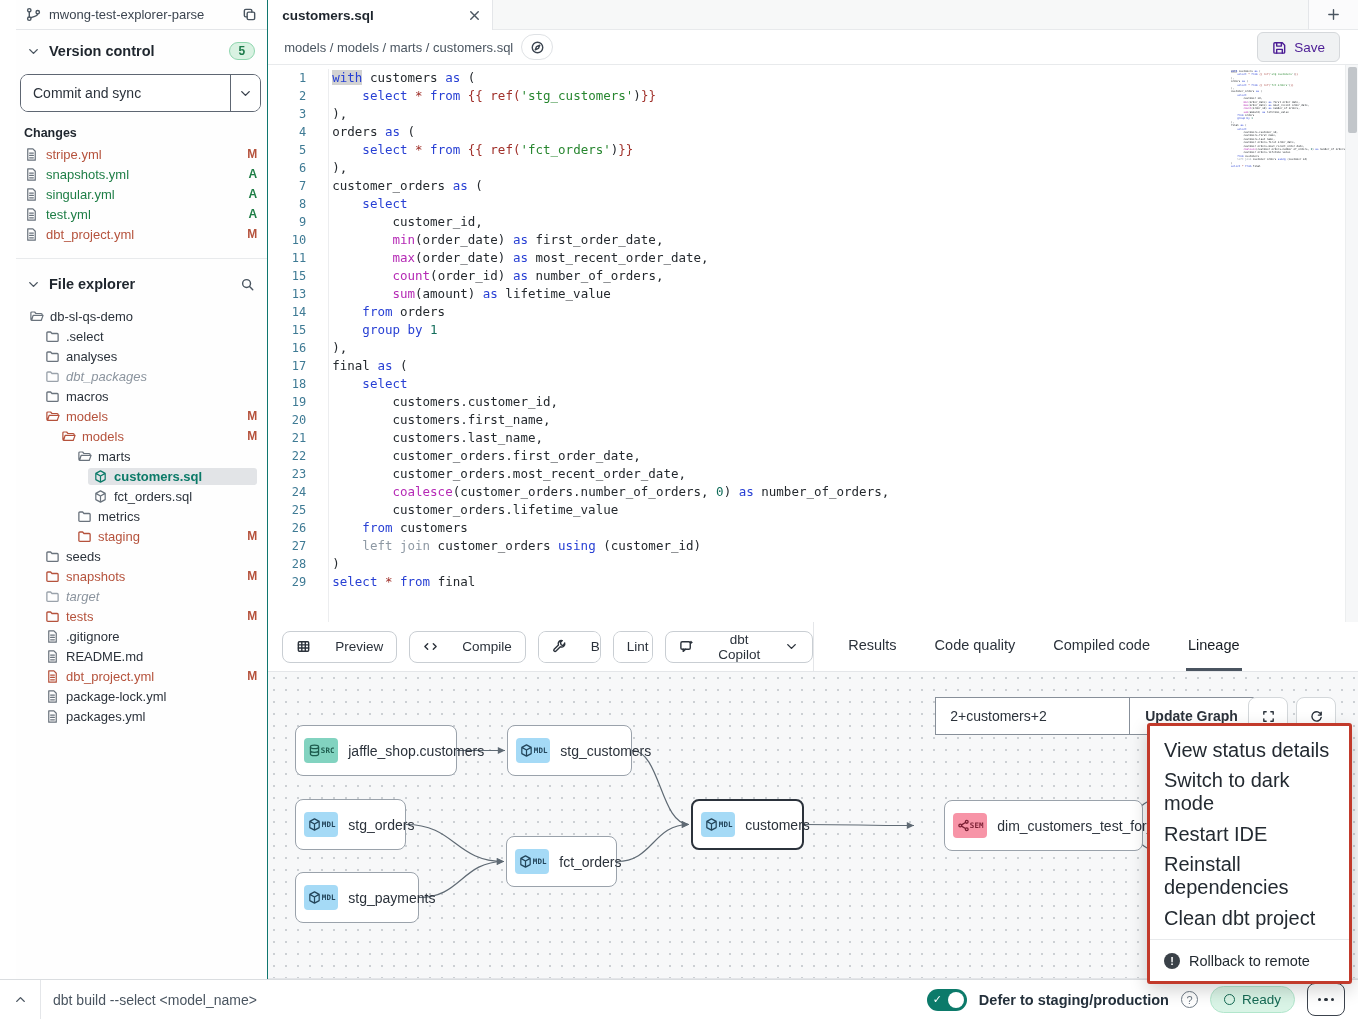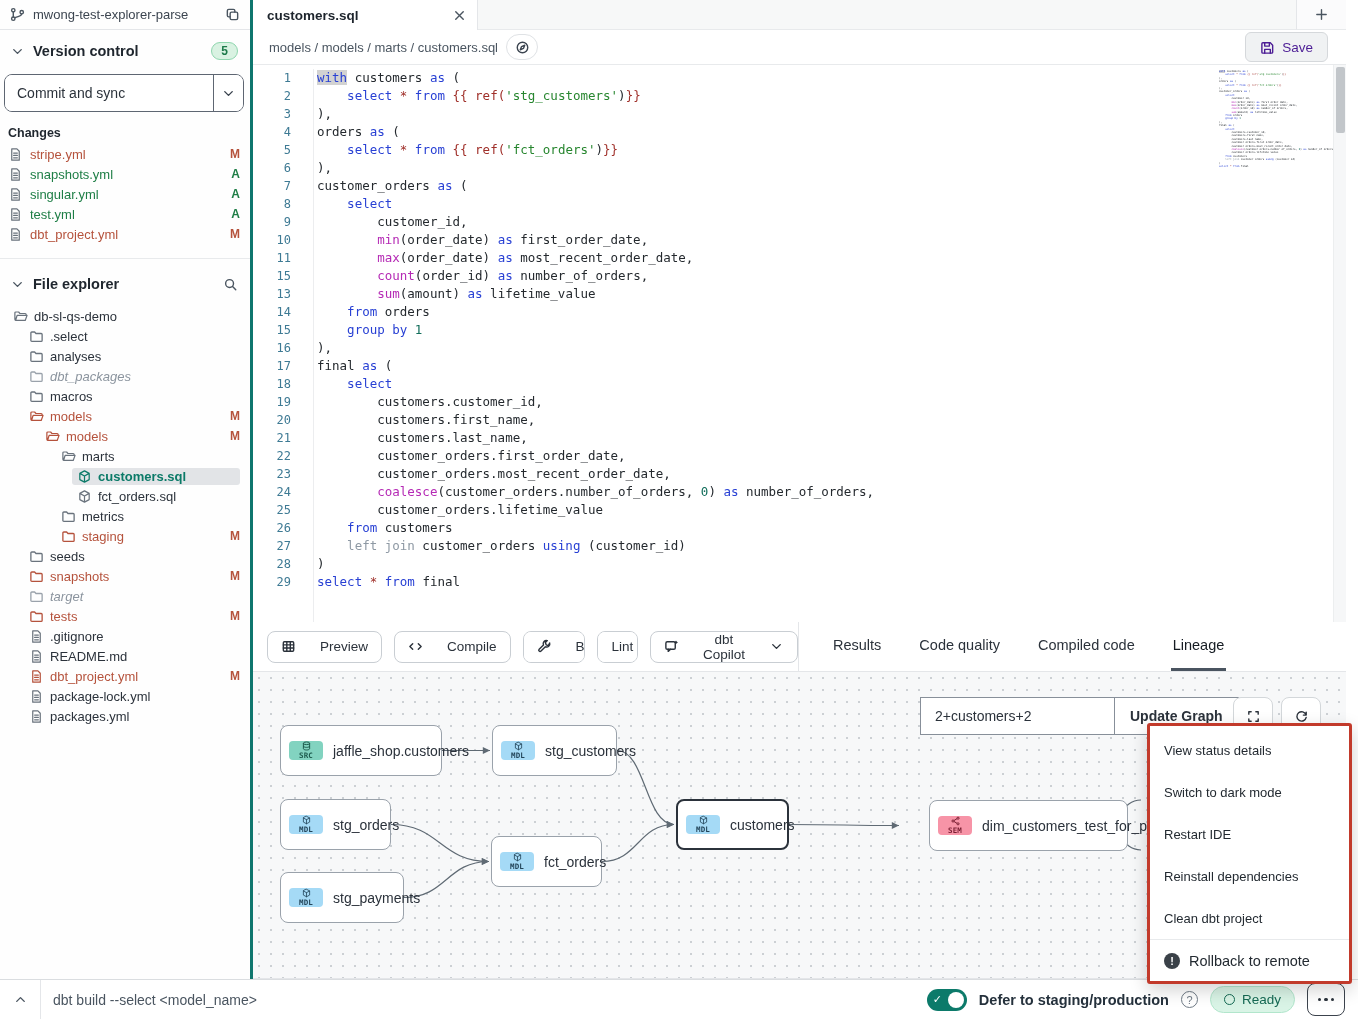--- a/index.html
+++ b/index.html
@@ -3,21 +3,21 @@
 <meta charset="utf-8">
 <style>
   * { margin:0; padding:0; box-sizing:border-box; }
   html,body { width:1358px; height:1019px; }
   body { font-family:"Liberation Sans", sans-serif; color:#2b323b; background:#fff; overflow:hidden; }
   svg { display:block; }
   .app { position:relative; width:1358px; height:1019px; background:#fff; }
 
   
   .cols { display:flex; height:979px; }
-  .sidebar { width:253px; border-right:3px solid #0f766e; background:#fefefe; display:flex; flex-direction:column; }
+  .sidebar { width:253px; border-right:1px solid #0f766e; background:#fefefe; display:flex; flex-direction:column;margin-left:16px; }
   .main { width:1093px; display:flex; flex-direction:column; }
 
   
   .sb-top { height:30px; display:flex; align-items:center; padding:0 10px; border-bottom:1px solid #e4e6e9; gap:8px; color:#3c4550; }
   .sb-top .branch-name { font-size:13px; flex:1; white-space:nowrap; overflow:hidden; }
   .icon-btn { background:none; border:none; color:#4a5560; cursor:pointer; display:flex; align-items:center; justify-content:center; }
   .section-head { display:flex; align-items:center; gap:8px; padding:12px 12px 8px 10px; }
   .section-head .title { font-weight:bold; font-size:14.5px; color:#1f262e; flex:1; }
   .chev { color:#4a5560; }
   .badge { background:#d9f2e2; border:1px solid #8fd6ae; color:#1d7a4a; font-size:12px; font-weight:bold; border-radius:10px; padding:1px 9px; }
@@ -83,36 +83,36 @@
   .split .caret-part { width:34px; border:none; border-left:1px solid #c9ced3; background:#fff; display:flex; align-items:center; justify-content:center; color:#3c4550; cursor:pointer; }
   .res-tabs { flex:1; border-left:1px solid #e4e6e9; display:flex; align-items:center; gap:34px; padding-left:32px; }
   .rtab { font-size:14.5px; color:#2b323b; height:100%; display:flex; align-items:center; cursor:pointer; border-bottom:3px solid transparent; padding:0 2px; }
   .rtab.active { color:#161c23; border-bottom-color:#4a5460; }
 
   
   .lineage { position:relative; height:307px; background:#f7f8f9; background-image:radial-gradient(#ccd0d4 1px, transparent 1.2px); background-size:12px 12px; border-bottom:1px solid #e4e6e9; overflow:hidden; }
   .ledges { position:absolute; inset:0; }
   .lnode { position:absolute; height:51px; background:#fff; border:1px solid #9aa2ab; border-radius:8px; display:flex; align-items:center; gap:10px; padding:0 10px 0 8px; cursor:pointer; }
   .lnode.sel { border:2px solid #2b323b; }
-  .ntile { width:34px; height:19px; border-radius:4px; display:flex; flex-direction:column; align-items:center; justify-content:center; gap:0; flex:none; }
+  .ntile { width:34px; height:25px; border-radius:4px; display:flex; flex-direction:row; align-items:center; justify-content:center; gap:0; flex:none; }
   .ntile .bt { font-size:7.5px; font-weight:bold; letter-spacing:.2px; font-family:"DejaVu Sans Mono", monospace; }
   .ntile.src { background:#82d3c0; color:#1d5b4d; }
   .ntile.mdl { background:#a5daf6; color:#23455a; }
   .ntile.sem { background:#f794a7; color:#7a1f33; }
   .nlabel { font-size:14px; color:#2b323b; white-space:nowrap; }
   .lin-ctrls { position:absolute; top:25px; left:667px; display:flex; gap:14px; }
   .sel-group { display:flex; height:38px; border:1px solid #878f99; border-radius:0; background:#fff; overflow:hidden; }
   .sel-input { width:193px; display:flex; align-items:center; padding:0 14px; font-size:14px; color:#2b323b; }
   .upd-btn { display:flex; align-items:center; padding:0 15px; border:none; border-left:1px solid #878f99; background:#fff; font-size:14px; color:#2b323b; cursor:pointer; font-family:inherit;font-weight:bold; }
   .sq-btn { width:40px; height:38px; background:#fff; border:1px solid #d3d7da; border-radius:8px; display:flex; align-items:center; justify-content:center; color:#2b323b; cursor:pointer; }
   .lin-ctrls2 { position:absolute; top:25px; left:980px; display:flex; gap:8px; }
 
   
   .ctx-menu { position:absolute; left:1147px; top:723px; width:205px; background:#fff; border:3px solid #c23a2b; border-radius:3px; box-shadow:0 6px 18px rgba(0,0,0,.18); z-index:50; padding-top:3px; }
-  .ctx-item { height:42px; display:flex; align-items:center; padding:0 14px; font-size:13px; color:#232a31; cursor:pointer; }
+  .ctx-item { height:42px; display:flex; align-items:center; padding:0 14px; font-size:20px; color:#232a31; cursor:pointer; }
   .ctx-div { height:1px; background:#e8eaec; }
   .ctx-danger { height:41px; display:flex; align-items:center; gap:9px; padding:0 14px; font-size:14.5px; color:#232a31; cursor:pointer; }
   .alert-ic { width:16px; height:16px; border-radius:50%; background:#3a4148; color:#fff; font-size:11px; font-weight:bold; display:flex; align-items:center; justify-content:center; flex:none; }
 
   
   .statusbar { height:40px; border-top:1px solid #dadde0; display:flex; align-items:center; background:#fff; }
   .sb-caret { width:41px; height:100%; display:flex; align-items:center; justify-content:center; color:#4a5560; border-right:1px solid #e4e6e9; cursor:pointer; }
   .sb-cmd { font-size:14px; color:#4a5560; padding-left:12px; flex:1; }
   .sb-right { display:flex; align-items:center; gap:12px; padding-right:13px; }
   .toggle { width:40px; height:22px; border-radius:11px; background:#0c7a6a; position:relative; cursor:pointer; flex:none; }

